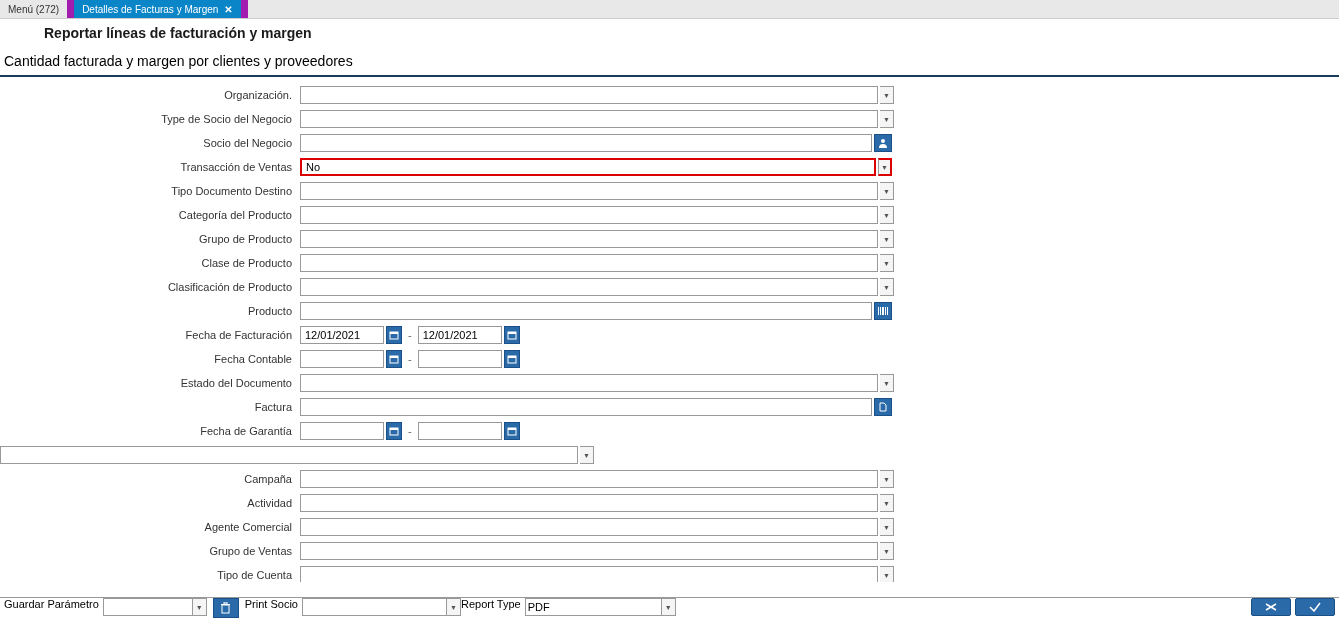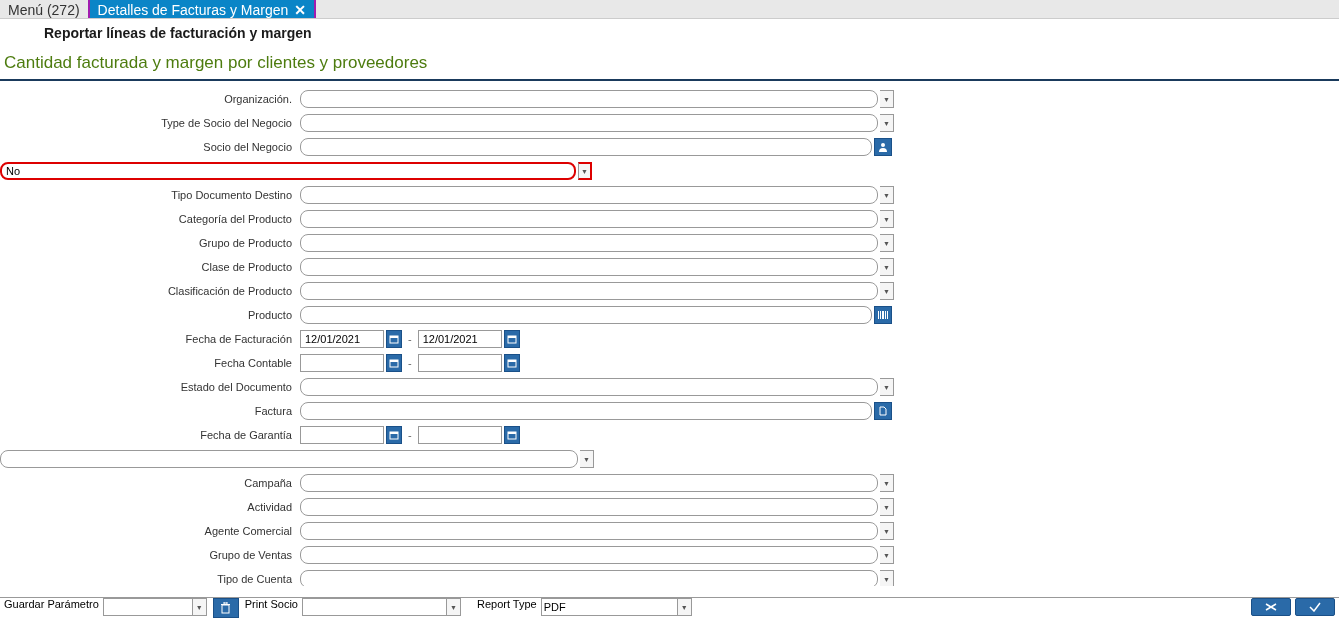--- a/index.html
+++ b/index.html
@@ -1,34 +1,34 @@
 <!DOCTYPE html>
 <html><head>
 <meta charset="utf-8">
 <style>
 * { box-sizing: border-box; margin: 0; padding: 0; }
 body { font-family: Arial, sans-serif; font-size: 11px; background: #fff; overflow: hidden; }
 
 .top-bar { background: #e8e8e8; border-bottom: 1px solid #ccc; height: 19px; display: flex; align-items: stretch; }
-.tab { padding: 2px 8px; font-size: 14px; border-right: 2px solid #a21caf; display: flex; cursor: pointer; }
+.tab { padding: 2px 8px; font-size: 10px; border-right: 7px solid #a21caf; display: flex; align-items: center; cursor: pointer; }
 .tab.inactive { background: #e8e8e8; color: #333; }
 .tab.active { background: #0a85c7; color: #fff; }
 .tab-close { margin-left: 6px; font-weight: bold; cursor: pointer; }
 
 .header-section { padding: 6px 4px; border-bottom: 2px solid #1a3a5c; }
 .header-title { font-size: 14px; font-weight: bold; color: #1a1a1a; margin-bottom: 12px; padding-left: 40px; }
-.header-subtitle { font-size: 17px; color: #4d7c0f; }
+.header-subtitle { font-size: 14px; color: #000000; }
 
 .form-container { height: 505px; overflow-y: scroll; padding: 8px 0; }
 .form-row { display: flex; align-items: center; margin-bottom: 4px; height: 20px; }
 .form-label { width: 300px; text-align: right; padding-right: 8px; font-size: 11px; color: #333; }
 .form-field { display: flex; align-items: center; gap: 2px; }
 
 .input-text { height: 18px; border: 1px solid #999; padding: 0 4px; font-size: 11px; background: #fff; }
-.input-combo { width: 578px; border-radius: 8px; }
+.input-combo { width: 578px; }
 .input-combo.hasbtn { width: 572px; }
 .input-date { width: 84px; }
 
 .combo-arrow { width: 14px; height: 18px; border: 1px solid #999; border-left: none; background: #f5f5f5; display: flex; align-items: center; justify-content: center; cursor: pointer; font-size: 7px; color: #555; }
 .icon-btn { width: 18px; height: 18px; background: #2a6aa8; border: 1px solid #1a5088; display: flex; align-items: center; justify-content: center; cursor: pointer; color: #fff; font-size: 10px; margin-left: 0px; }
 .icon-btn.cal { width: 16px; }
 .date-sep { margin: 0 4px; color: #666; }
 
 .highlighted { border: 2px solid #d00 !important; }
 .highlighted-arrow { border: 2px solid #d00 !important; border-left: 1px solid #999 !important; }
@@ -85,20 +85,21 @@
       <div class="icon-btn">
         <svg width="10" height="10" viewBox="0 0 10 10">
             <circle cx="5" cy="3" r="2" fill="#fff"></circle>
             <path d="M1 10 Q1 6 5 6 Q9 6 9 10 Z" fill="#fff"></path>
           </svg>
       </div>
     </div>
   </div>
 
   <div class="form-row">
+    <div class="form-label">Transacción de Ventas</div>
     <div class="form-field">
       <input class="input-text input-combo highlighted" style="width: 576px;" value="No">
       <div class="combo-arrow highlighted-arrow">▼</div>
     </div>
   </div>
 
   <div class="form-row">
     <div class="form-label">Tipo Documento Destino</div>
     <div class="form-field">
       <input class="input-text input-combo" value="" style="">
@@ -293,21 +294,21 @@
   <div class="bottom-trash">
     <svg width="11" height="12" viewBox="0 0 11 12">
         <rect x="2" y="3" width="7" height="8" fill="none" stroke="#fff"></rect>
         <rect x="1" y="2" width="9" height="1" fill="#fff"></rect>
         <rect x="4" y="0" width="3" height="2" fill="none" stroke="#fff"></rect>
       </svg>
   </div>
   <span class="bottom-label">Print Socio</span>
   <input class="bottom-combo" style="width: 145px;">
   <div class="combo-arrow">▼</div>
-  <span class="bottom-label" style="margin-left:16px">Report Type</span>
+  <span class="bottom-label" style="margin-left:0">Report Type</span>
   <input class="bottom-combo" style="width: 137px;" value="PDF">
   <div class="combo-arrow">▼</div>
 
   <div class="bottom-actions">
     <div class="action-btn">
       <svg width="14" height="10" viewBox="0 0 14 10">
           <line x1="2" y1="2" x2="12" y2="8" stroke="#fff" stroke-width="1.5"></line>
           <line x1="12" y1="2" x2="2" y2="8" stroke="#fff" stroke-width="1.5"></line>
         </svg>
     </div>

